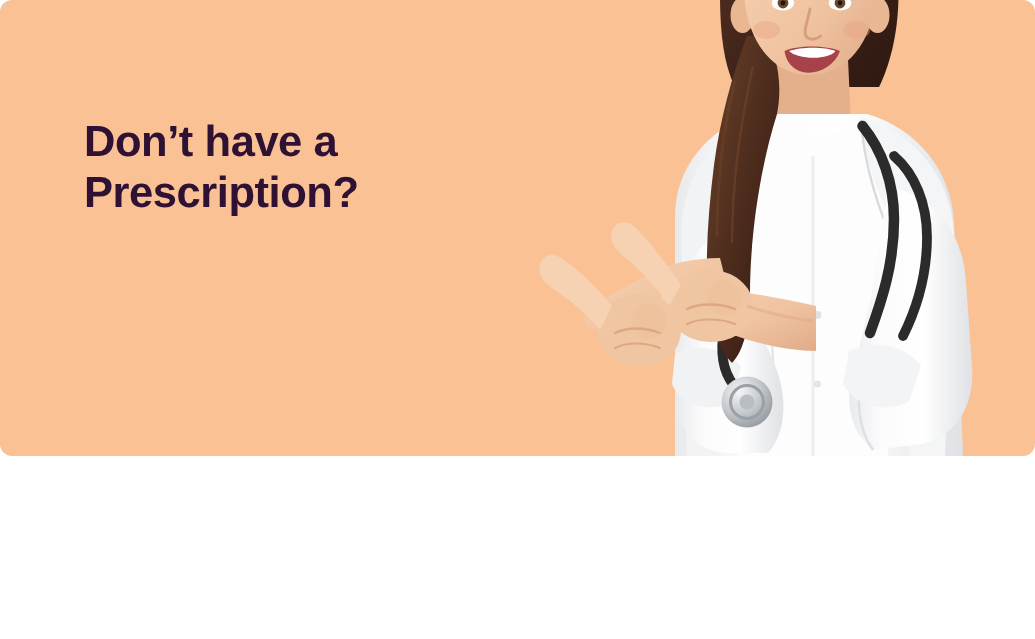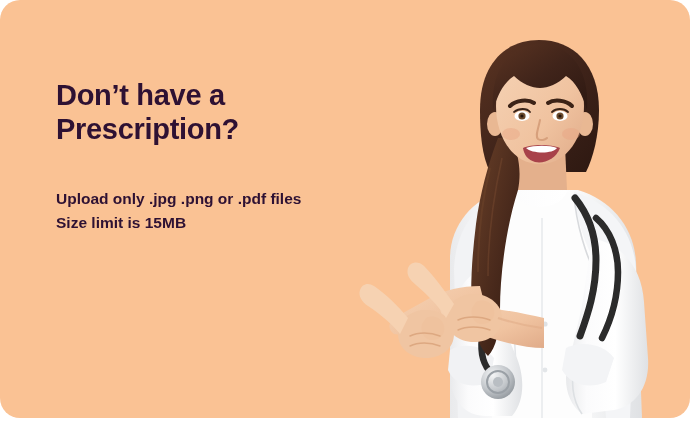--- a/index.html
+++ b/index.html
@@ -11,23 +11,23 @@
   body {
     width: 690px;
     height: 426px;
     overflow: hidden;
     font-family: "Liberation Sans", sans-serif;
   }
 
   .banner {
     position: relative;
     width: 690px;
-    height: 418px;
+    height: 304px;
     background: #fac294;
-    border-radius: 20px;
+    border-radius: 8px;
     overflow: hidden;
     box-sizing: border-box;
   }
 
   .copy-block {
     position: absolute;
     left: 56px;
     top: 78px;
     width: 380px;
     z-index: 3;
@@ -72,22 +72,20 @@
   }
 </style>
 </head>
 <body>
 
 <div class="banner">
 
   <div class="copy-block">
     <h1 class="headline">Don’t have a
 Prescription?</h1>
-    <p class="subcopy">Upload only .jpg .png or .pdf files
-Size limit is 15MB</p>
   </div>
 
   <div class="doctor-figure">
     <svg viewBox="0 0 360 400" xmlns="http://www.w3.org/2000/svg" role="img" aria-label="doctor">
       <defs>
         <linearGradient id="coatShade" x1="0" y1="0" x2="1" y2="0">
           <stop offset="0%" stop-color="#e9eaec"></stop>
           <stop offset="25%" stop-color="#fbfbfc"></stop>
           <stop offset="60%" stop-color="#ffffff"></stop>
           <stop offset="100%" stop-color="#dfe1e4"></stop>

